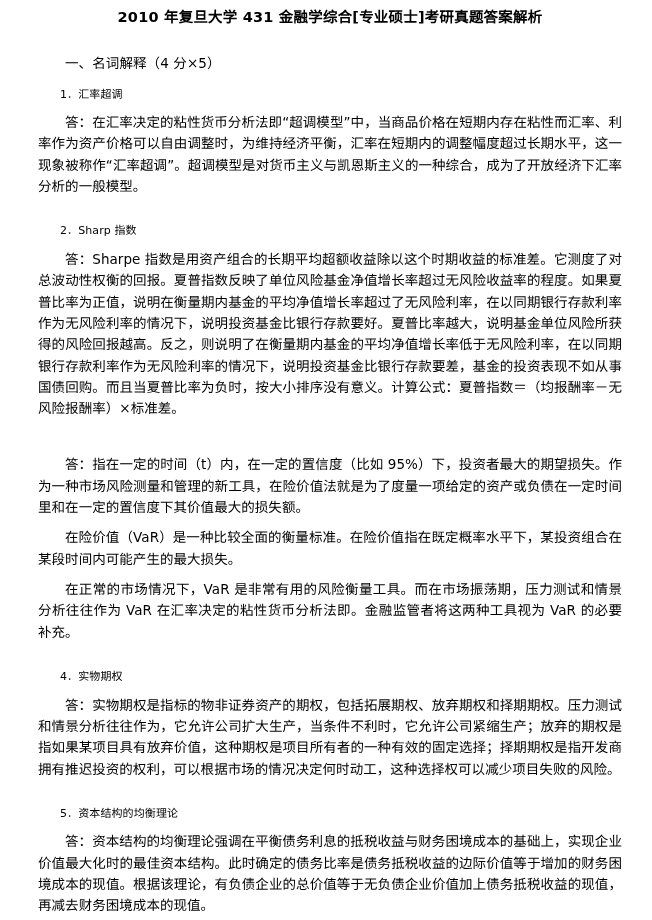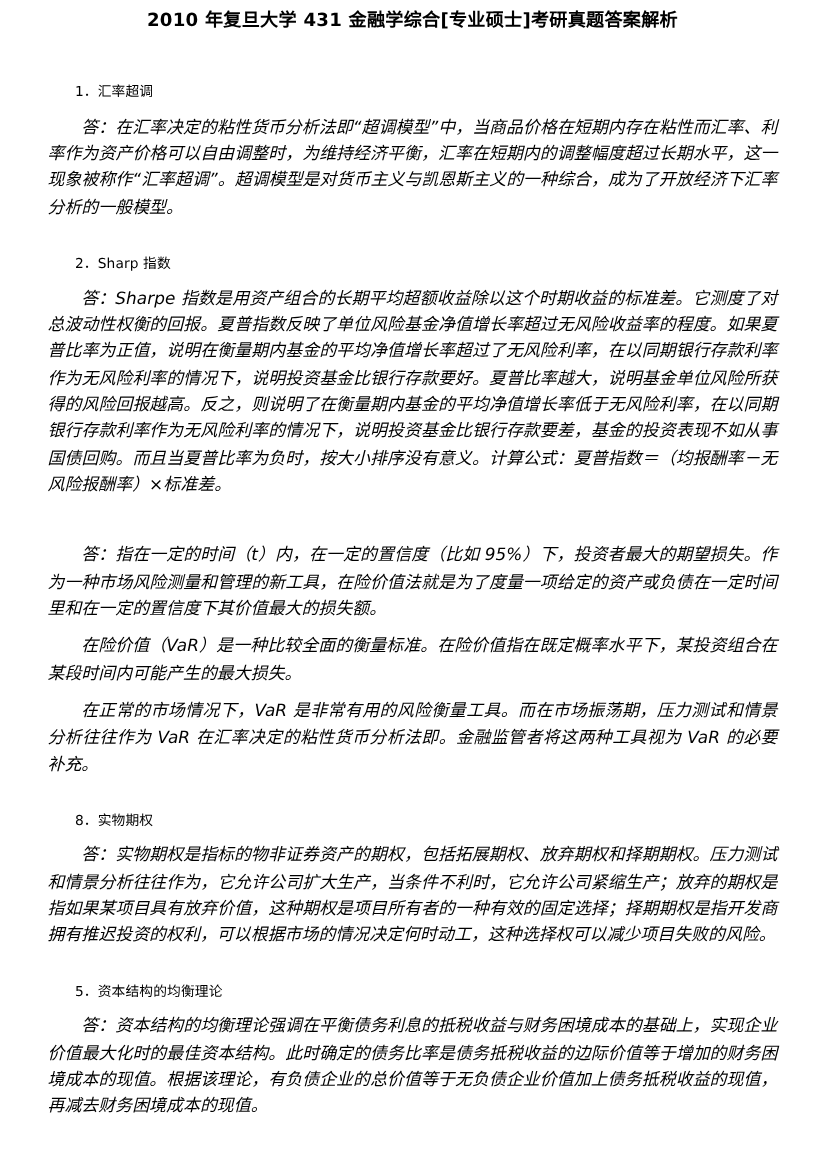--- a/index.html
+++ b/index.html
@@ -51,35 +51,35 @@
   }
   .para {
     font-size: 13.5px;
     line-height: 1.58;
     margin: 0;
     padding: 0;
     text-indent: 2em;
     text-align: justify;
     text-justify: inter-ideograph;
     letter-spacing: 0.05px;
-    font-style: italic;
   }
   .gap-sm  { height: 9px; }
   .gap-md  { height: 13px; }
   .gap-xl  { height: 26px; }
 </style>
 </head>
 <body>
 
 <div class="page">
 
   <h1 class="doc-title">2010 年复旦大学 431 金融学综合[专业硕士]考研真题答案解析</h1>
 
   <div class="gap-xl"></div>
 
+  <p class="section-heading">一、名词解释（4 分×5）</p>
 
   <div class="gap-md"></div>
 
   <p class="item-heading">1．汇率超调</p>
   <div class="gap-sm"></div>
   <p class="para">答：在汇率决定的粘性货币分析法即“超调模型”中，当商品价格在短期内存在粘性而汇率、利率作为资产价格可以自由调整时，为维持经济平衡，汇率在短期内的调整幅度超过长期水平，这一现象被称作“汇率超调”。超调模型是对货币主义与凯恩斯主义的一种综合，成为了开放经济下汇率分析的一般模型。</p>
 
   <div class="gap-xl"></div>
 
   <p class="item-heading">2．Sharp 指数</p>
@@ -90,21 +90,21 @@
 
   <div class="gap-sm"></div>
   <p class="para">答：指在一定的时间（t）内，在一定的置信度（比如 95%）下，投资者最大的期望损失。作为一种市场风险测量和管理的新工具，在险价值法就是为了度量一项给定的资产或负债在一定时间里和在一定的置信度下其价值最大的损失额。</p>
   <div class="gap-sm"></div>
   <p class="para">在险价值（VaR）是一种比较全面的衡量标准。在险价值指在既定概率水平下，某投资组合在某段时间内可能产生的最大损失。</p>
   <div class="gap-sm"></div>
   <p class="para">在正常的市场情况下，VaR 是非常有用的风险衡量工具。而在市场振荡期，压力测试和情景分析往往作为 VaR 在汇率决定的粘性货币分析法即。金融监管者将这两种工具视为 VaR 的必要补充。</p>
 
   <div class="gap-xl"></div>
 
-  <p class="item-heading">8．实物期权</p>
+  <p class="item-heading">4．实物期权</p>
   <div class="gap-sm"></div>
   <p class="para">答：实物期权是指标的物非证券资产的期权，包括拓展期权、放弃期权和择期期权。压力测试和情景分析往往作为，它允许公司扩大生产，当条件不利时，它允许公司紧缩生产；放弃的期权是指如果某项目具有放弃价值，这种期权是项目所有者的一种有效的固定选择；择期期权是指开发商拥有推迟投资的权利，可以根据市场的情况决定何时动工，这种选择权可以减少项目失败的风险。</p>
 
   <div class="gap-xl"></div>
 
   <p class="item-heading">5．资本结构的均衡理论</p>
   <div class="gap-sm"></div>
   <p class="para">答：资本结构的均衡理论强调在平衡债务利息的抵税收益与财务困境成本的基础上，实现企业价值最大化时的最佳资本结构。此时确定的债务比率是债务抵税收益的边际价值等于增加的财务困境成本的现值。根据该理论，有负债企业的总价值等于无负债企业价值加上债务抵税收益的现值，再减去财务困境成本的现值。</p>
 
 </div>

